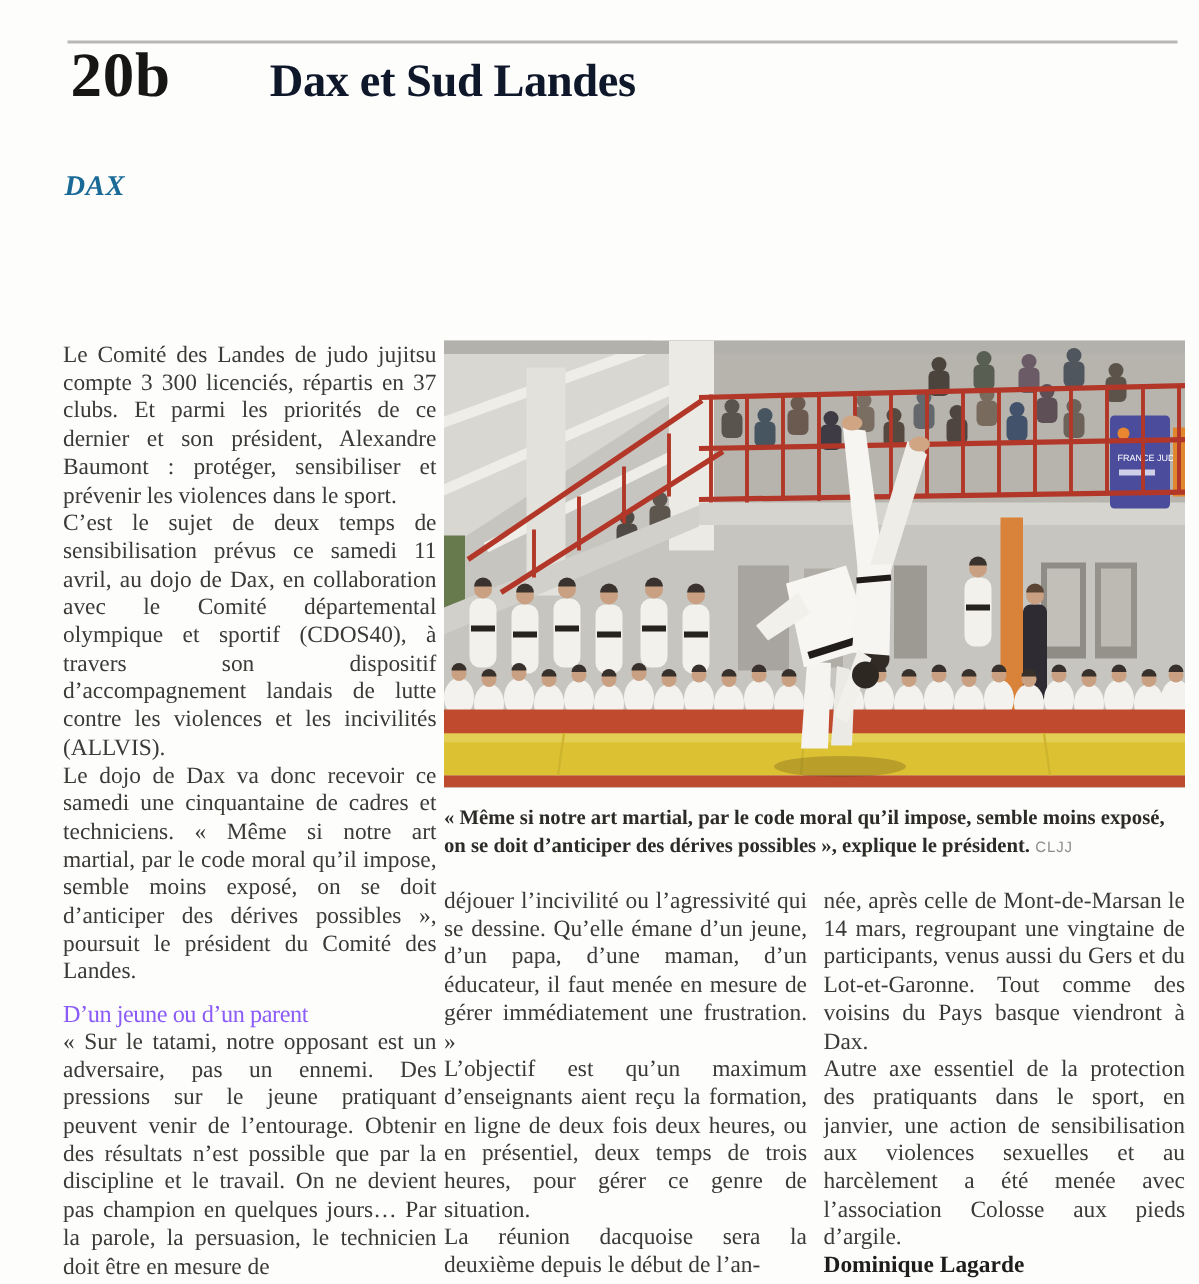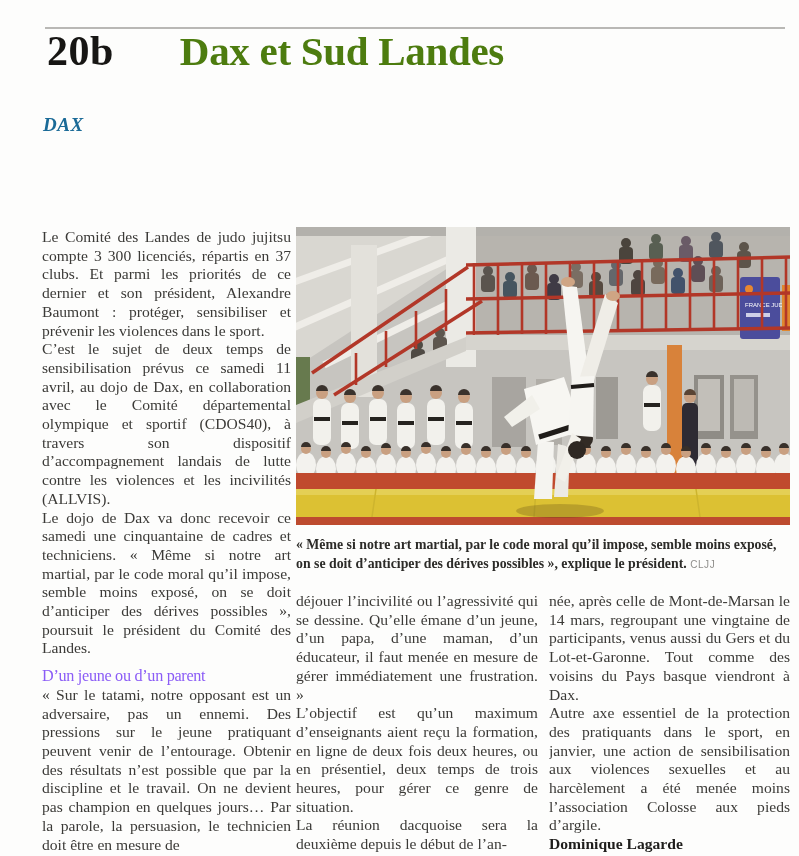--- a/index.html
+++ b/index.html
@@ -4,21 +4,21 @@
 <style>
   * { margin:0; padding:0; box-sizing:border-box; }
   html,body { width:799px; height:856px; background:#fdfdfc; }
   body { font-family:"Liberation Serif", serif; }
   .page { position:relative; width:799px; height:856px; overflow:hidden; background:#fdfdfc; }
 
   .top-rule { position:absolute; left:45px; top:27px; width:740px; height:2px; background:#b9b8b5; }
 
   .masthead { position:absolute; left:47px; top:30px; display:flex; align-items:baseline; }
   .page-num { font-size:42px; font-weight:bold; color:#171614; letter-spacing:.5px; line-height:1; }
-  .section-title { font-size:41px; font-weight:bold; color:#4d7c0f; margin-left:66px; line-height:1; letter-spacing:-.3px; }
+  .section-title { font-size:31px; font-weight:bold; color:#0f172a; margin-left:66px; line-height:1; letter-spacing:-.3px; }
 
   .kicker { position:absolute; left:43px; top:114px; font-size:19px; font-weight:bold; font-style:italic; color:#1a6a97; letter-spacing:.5px;text-align:center; }
 
   .headline { position:absolute; left:41px; top:139px; color:#1b1a18; font-weight:bold; }
   .headline span { display:block; font-size:29px; line-height:35px; white-space:nowrap; transform:scaleX(.94); transform-origin:0 50%; letter-spacing:-.3px; }
 
   .body-col { font-size:15.6px; line-height:18.7px; color:#3b3a37; text-align:justify; overflow:hidden; }
   .body-col p { margin:0; }
   .col-left   { position:absolute; left:42px;  top:228px; width:249px; height:628px; }
   .col-middle { position:absolute; left:296px; top:592px; width:242px; height:264px; }
@@ -236,17 +236,17 @@
   </figure>
 
   <div class="body-col col-middle">
     <p>déjouer l’incivilité ou l’agressivité qui se dessine. Qu’elle émane d’un jeune, d’un papa, d’une maman, d’un éducateur, il faut menée en mesure de gérer immédiatement une frustration. »</p>
     <p>L’objectif est qu’un maximum d’enseignants aient reçu la formation, en ligne de deux fois deux heures, ou en présentiel, deux temps de trois heures, pour gérer ce genre de situation.</p>
     <p>La réunion dacquoise sera la deuxième depuis le début de l’an-</p>
   </div>
 
   <div class="body-col col-right">
     <p>née, après celle de Mont-de-Marsan le 14 mars, regroupant une vingtaine de participants, venus aussi du Gers et du Lot-et-Garonne. Tout comme des voisins du Pays basque viendront à Dax.</p>
-    <p>Autre axe essentiel de la protection des pratiquants dans le sport, en janvier, une action de sensibilisation aux violences sexuelles et au harcèlement a été menée moins l’association Colosse aux pieds d’argile.</p>
+    <p>Autre axe essentiel de la protection des pratiquants dans le sport, en janvier, une action de sensibilisation aux violences sexuelles et au harcèlement a été menée avec l’association Colosse aux pieds d’argile.</p>
     <p class="byline">Dominique Lagarde</p>
   </div>
 
 </div>
 
 </body></html>

